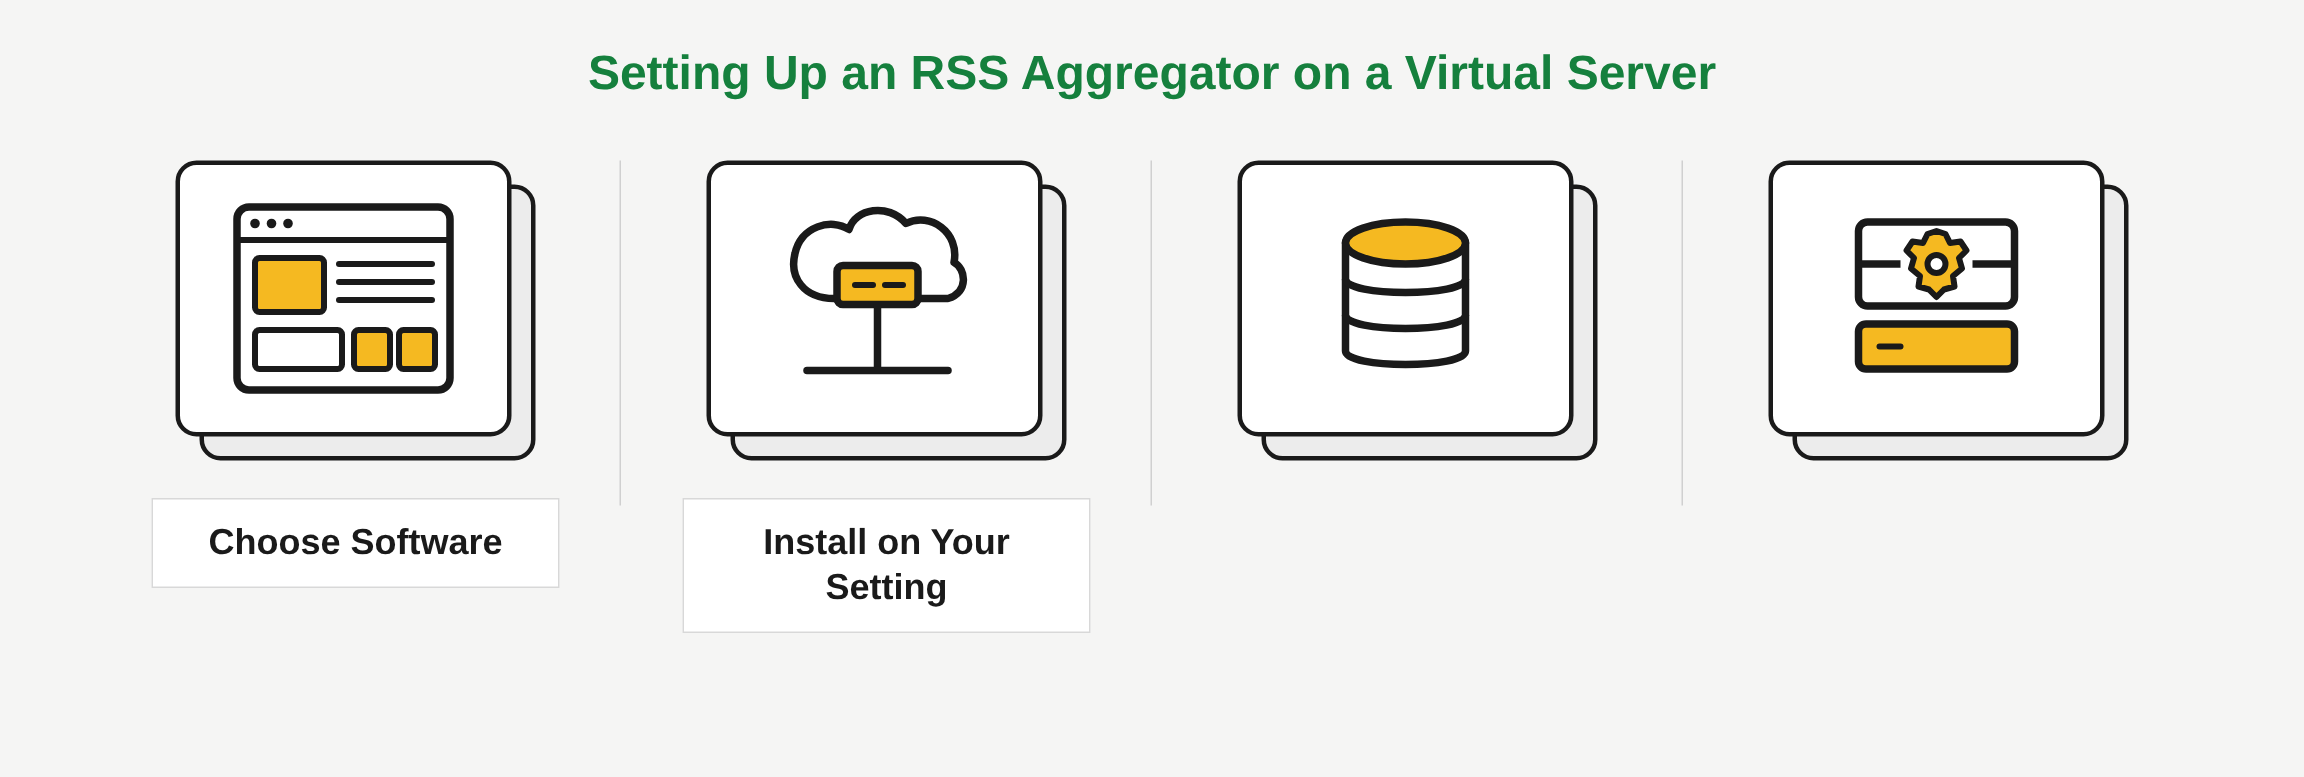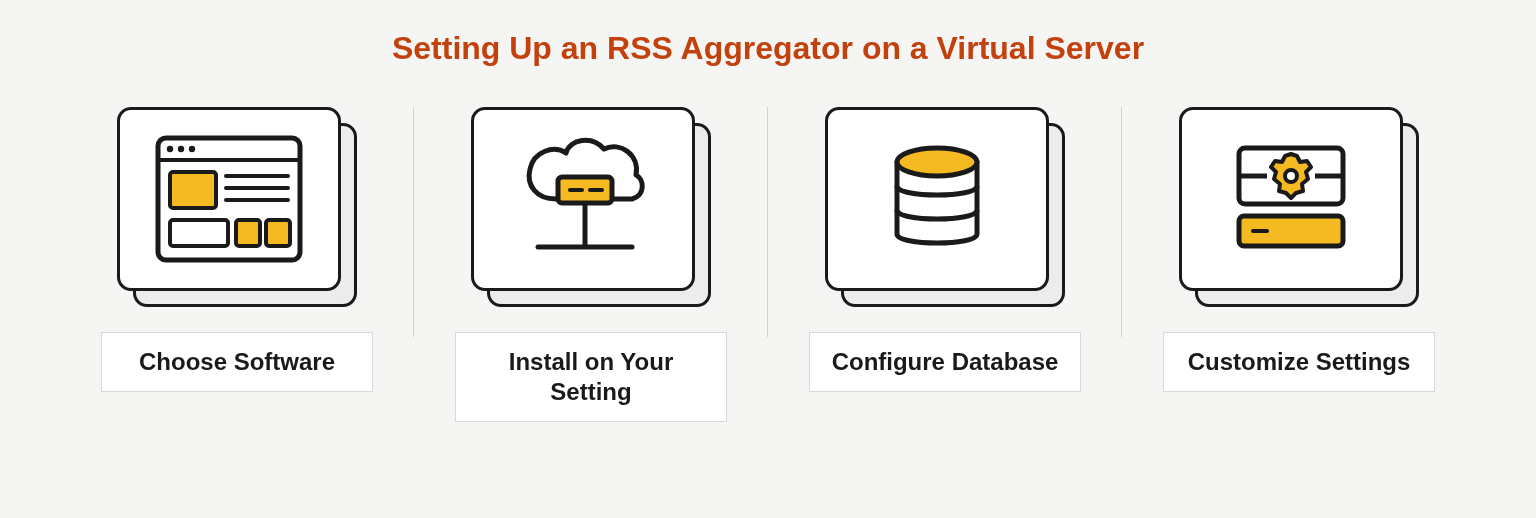--- a/index.html
+++ b/index.html
@@ -7,21 +7,21 @@
       font-family: -apple-system, BlinkMacSystemFont, "Segoe UI", Helvetica, Arial, sans-serif;
       background: #f5f5f4;
       width: 1536px;
       height: 518px;
       padding: 30px 60px 40px;
     }
     .title {
       text-align: center;
       font-size: 32px;
       font-weight: 700;
-      color: #c2410c;
+      color: #15803d;
       margin-bottom: 40px;
     }
     .steps {
       display: flex;
       gap: 0;
     }
     .step {
       flex: 1;
       display: flex;
       flex-direction: column;
@@ -138,21 +138,20 @@
         <span>
           <svg width="120" height="130" viewBox="0 0 120 130">
             <path d="M20 28 C20 16 100 16 100 28 L100 100 C100 112 20 112 20 100 Z" fill="#fff" stroke="#1a1a1a" stroke-width="5"></path>
             <ellipse cx="60" cy="28" rx="40" ry="14" fill="#f5b921" stroke="#1a1a1a" stroke-width="5"></ellipse>
             <path d="M20 52 C20 64 100 64 100 52" fill="none" stroke="#1a1a1a" stroke-width="5"></path>
             <path d="M20 76 C20 88 100 88 100 76" fill="none" stroke="#1a1a1a" stroke-width="5"></path>
           </svg>
         </span>
       </div>
     </div>
-    <div class="label-box">Configure Database</div>
   </div>
 
   <div class="step">
     <div class="card-stack">
       <div class="back-card"></div>
       <div class="front-card">
         <span>
           <svg width="140" height="130" viewBox="0 0 140 130">
             <rect x="18" y="14" width="104" height="56" rx="6" fill="#fff" stroke="#1a1a1a" stroke-width="5"></rect>
             <line x1="18" y1="42" x2="46" y2="42" stroke="#1a1a1a" stroke-width="5"></line>
@@ -160,16 +159,15 @@
             <g transform="translate(70,42)">
               <path d="M0,-22 L6,-20 L9,-14 L16,-15 L20,-9 L15,-4 L17,3 L11,8 L12,15 L5,17 L0,22 L-5,17 L-12,15 L-11,8 L-17,3 L-15,-4 L-20,-9 L-16,-15 L-9,-14 L-6,-20 Z" fill="#f5b921" stroke="#1a1a1a" stroke-width="4" stroke-linejoin="round"></path>
               <circle cx="0" cy="0" r="6" fill="#fff" stroke="#1a1a1a" stroke-width="4"></circle>
             </g>
             <rect x="18" y="82" width="104" height="30" rx="5" fill="#f5b921" stroke="#1a1a1a" stroke-width="5"></rect>
             <line x1="32" y1="97" x2="46" y2="97" stroke="#1a1a1a" stroke-width="4" stroke-linecap="round"></line>
           </svg>
         </span>
       </div>
     </div>
-    <div class="label-box">Customize Settings</div>
   </div>
 
 </div>
 
 </body></html>

